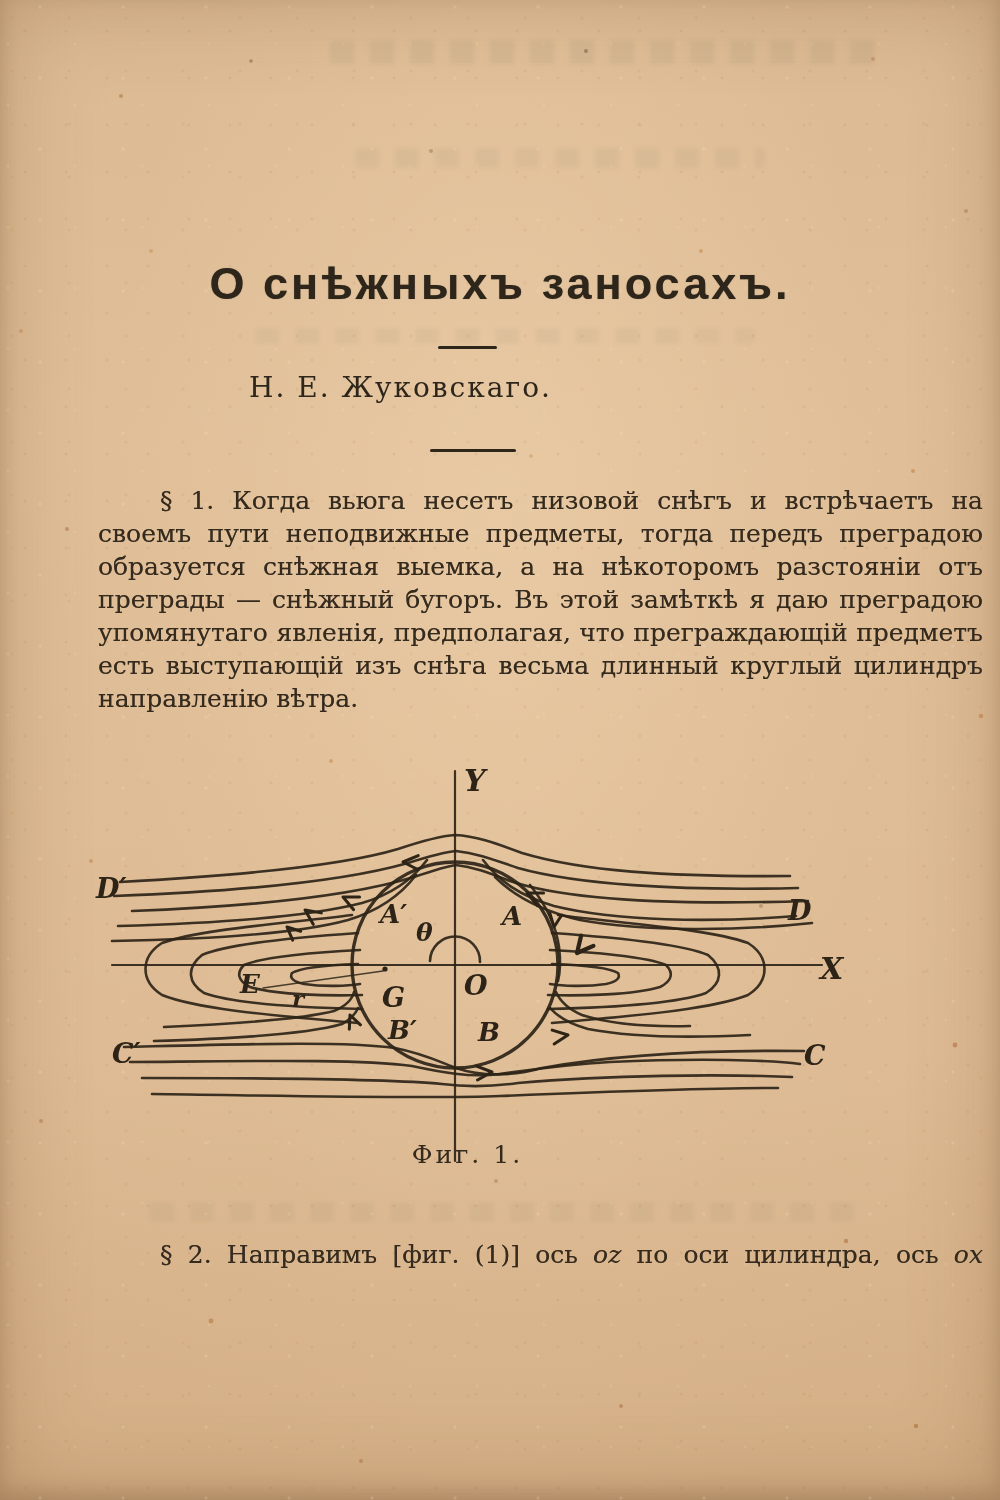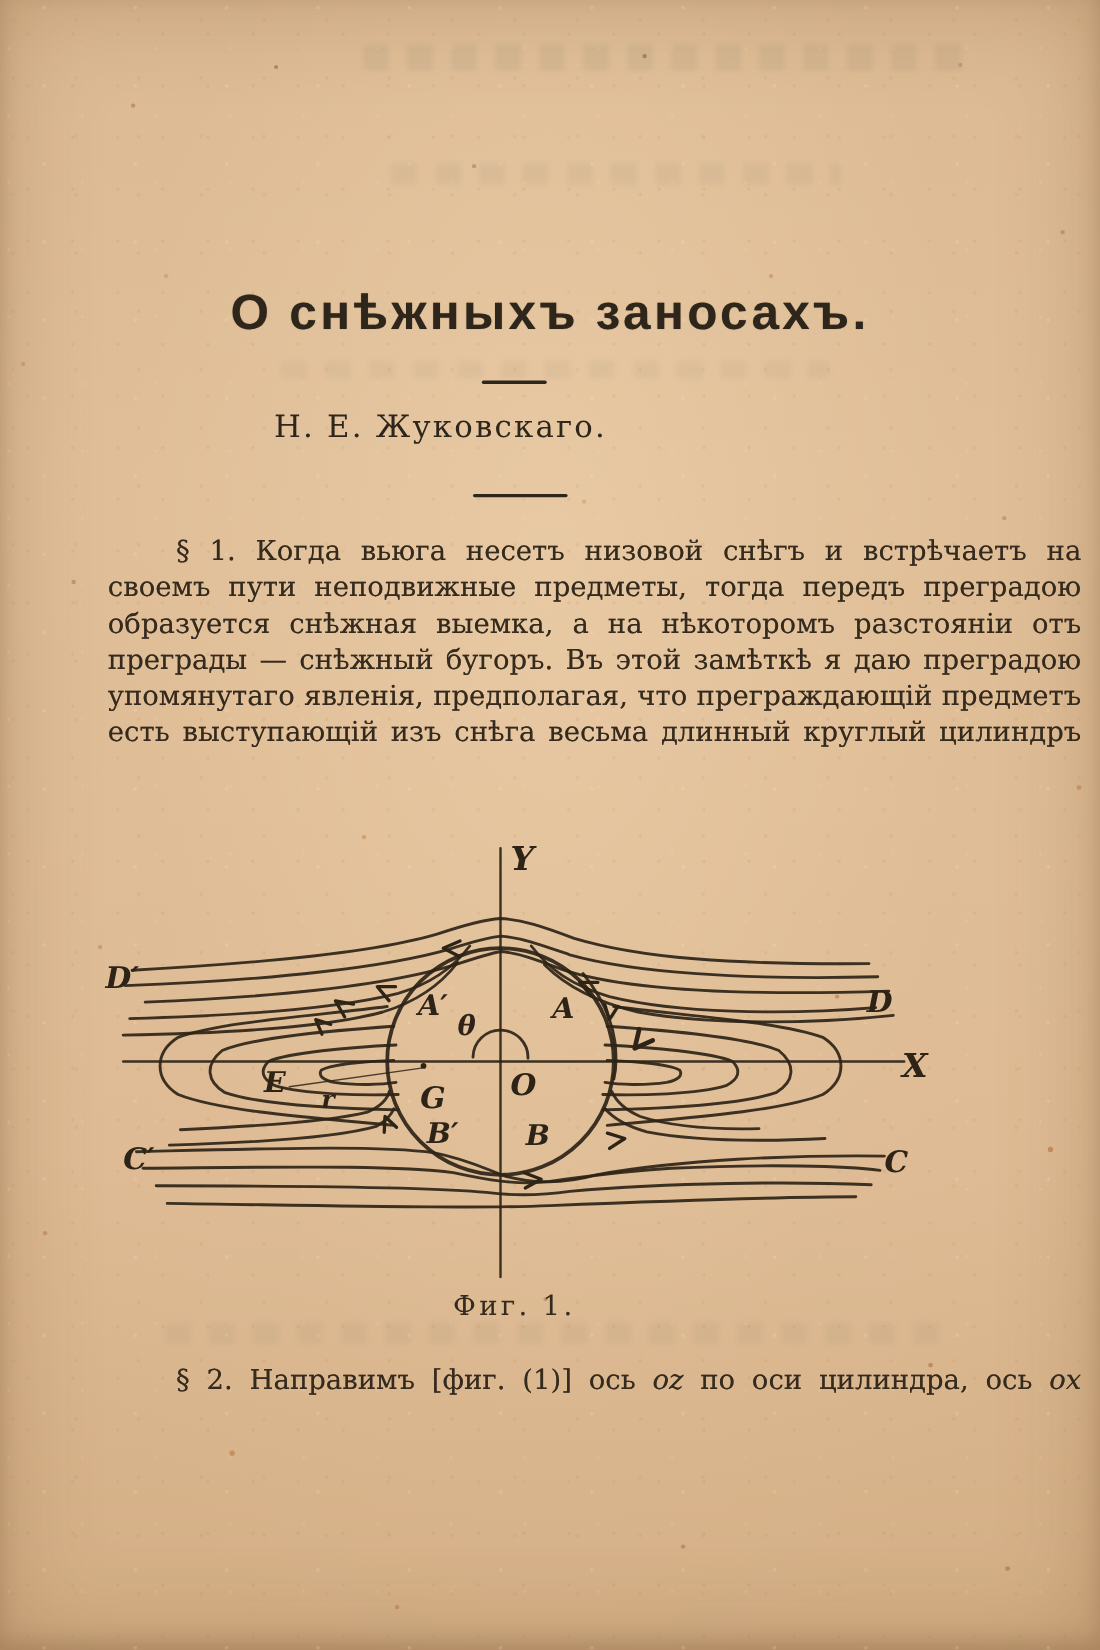--- a/index.html
+++ b/index.html
@@ -75,21 +75,21 @@
   .tline{
     height:33px;line-height:33px;white-space:nowrap;
     text-align:justify;text-align-last:justify;
     text-shadow:0 0 .6px rgba(52,42,29,.55);
   }
   .tline.indent{padding-left:62px;}
   .tline.noju{text-align-last:left;}
   .tline i{font-style:italic;}
   .figwrap{position:absolute;left:90px;top:765px;width:760px;height:400px;}
   .caption{
-    position:absolute;left:50px;top:1172px;width:835px;text-align:center;
+    position:absolute;left:50px;top:1140px;width:835px;text-align:center;
     font-size:25px;letter-spacing:3px;color:#342a1d;
   }
   svg .ln{fill:none;stroke:#2d2417;stroke-width:2.6;stroke-linecap:round;stroke-opacity:.92;}
   svg .thin{stroke-width:1.3;stroke-opacity:.85;}
   svg .ax{stroke-width:2.2;}
   svg .circ{stroke-width:3.4;}
   svg .arr{fill:none;stroke:#2d2417;stroke-width:3;stroke-linecap:round;stroke-linejoin:round;}
   svg .arrb{stroke-width:4.2;}
   svg text{fill:#2d2417;font-family:"DejaVu Serif", serif;font-style:italic;font-weight:bold;}
 </style>
@@ -109,20 +109,21 @@
 <div class="author">Н. Е. Жуковскаго.</div>
 <div class="rule rule2"></div>
 
 <div class="para p1">
     <div class="tline indent"><span>§ 1. Когда вьюга несетъ низовой снѣгъ и встрѣчаетъ на</span></div>
     <div class="tline"><span>своемъ пути неподвижные предметы, тогда передъ преградою</span></div>
     <div class="tline"><span>образуется снѣжная выемка, а на нѣкоторомъ разстояніи отъ</span></div>
     <div class="tline"><span>преграды — снѣжный бугоръ. Въ этой замѣткѣ я даю преградою</span></div>
     <div class="tline"><span>упомянутаго явленія, предполагая, что преграждающій предметъ</span></div>
     <div class="tline"><span>есть выступающій изъ снѣга весьма длинный круглый цилиндръ</span></div>
+    <div class="tline noju"><span>направленію вѣтра.</span></div>
   </div>
 
 <div class="figwrap">
 <svg width="760" height="400" viewBox="0 0 760 400">
 
   <path class="ln ax" d="M22,200 L732,200"></path>
   <path class="ln ax" d="M365,6 L365,396"></path>
 
   <circle class="ln circ" cx="365" cy="200" r="103" fill="none"></circle>
 

